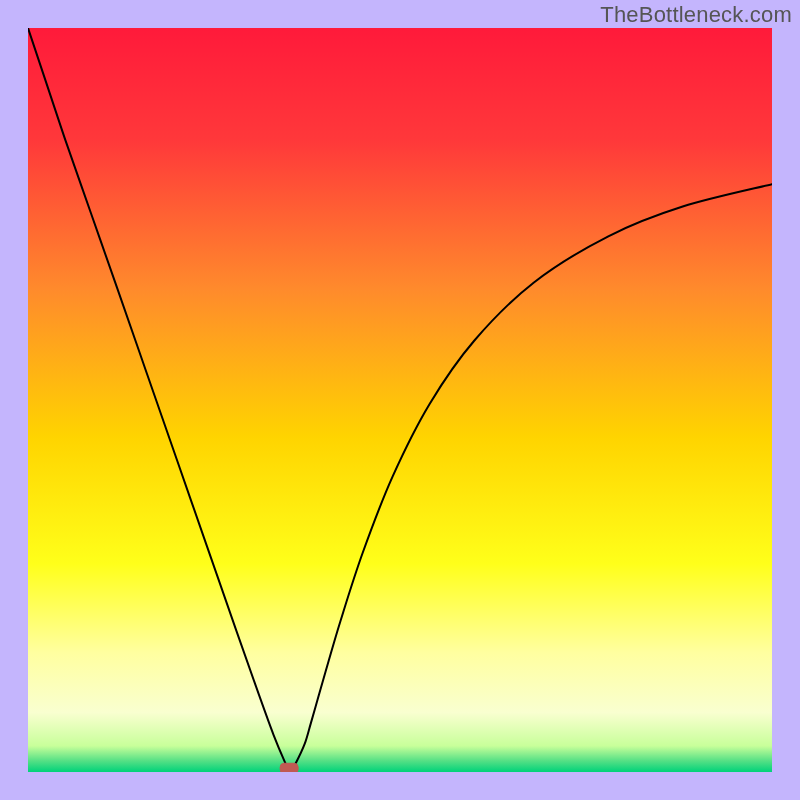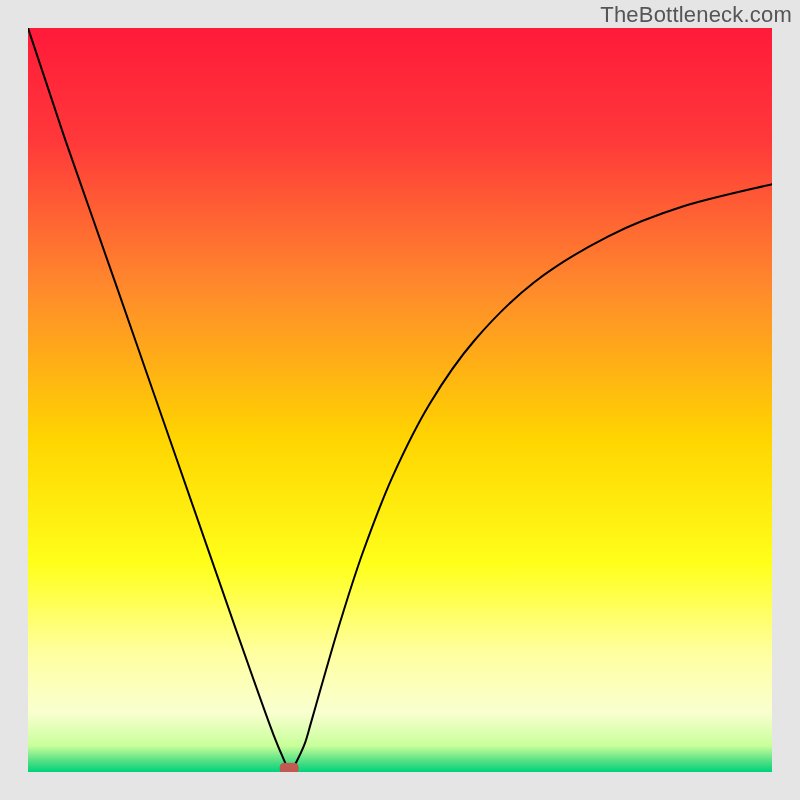--- a/index.html
+++ b/index.html
@@ -7,21 +7,21 @@
     padding: 0;
     width: 800px;
     height: 800px;
     overflow: hidden;
     font-family: Arial, Helvetica, sans-serif;
   }
   .frame {
     position: relative;
     width: 800px;
     height: 800px;
-    background: #e5e5e5;
+    background: #c4b5fd;
   }
   .watermark {
     position: absolute;
     top: 2px;
     right: 8px;
     color: #555;
     font-size: 22px;
     font-weight: 500;
     letter-spacing: 0.2px;
     z-index: 5;

